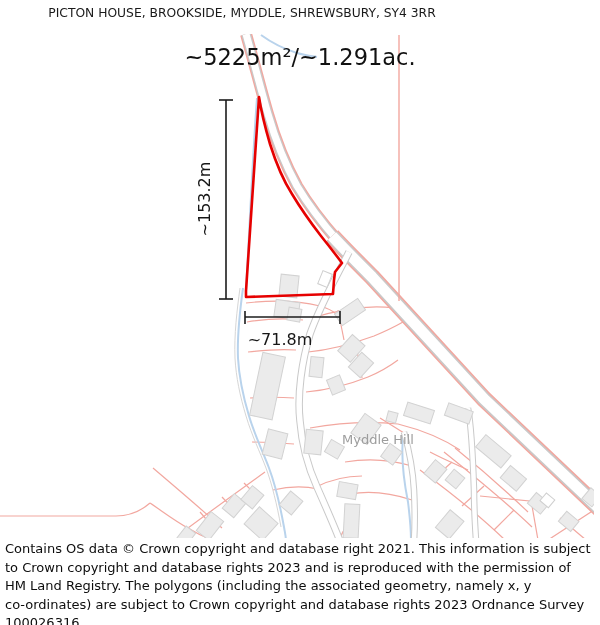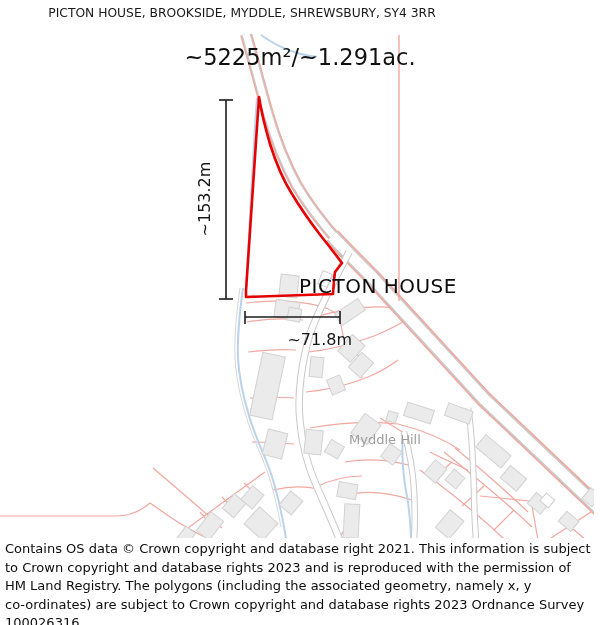--- a/index.html
+++ b/index.html
@@ -5,24 +5,24 @@
   html,body{margin:0;padding:0;background:#ffffff;}
   body{width:600px;height:625px;position:relative;overflow:hidden;
        font-family:"DejaVu Sans","Liberation Sans",sans-serif;color:#111;}
   .header{position:absolute;top:0;left:0;width:484px;text-align:center;
           padding-top:5px;line-height:16px;font-size:12.3px;color:#1a1a1a;}
   .map{position:absolute;top:34px;left:0;width:594px;height:506px;background:#fff;overflow:hidden;}
   .map svg{position:absolute;top:0;left:0;}
   .maplabel{position:absolute;white-space:nowrap;}
   .area-label{top:10px;left:0;width:600px;text-align:center;font-size:22.5px;color:#111;}
   .picton-label{top:240px;left:299px;font-size:20px;color:#0c0c0c;letter-spacing:0.5px;}
-  .myddle-label{top:398px;left:349px;font-size:13px;color:var(--map-place-text,#9d9d9d);}
+  .myddle-label{top:398px;left:342px;font-size:13px;color:var(--map-place-text,#9d9d9d);}
   .dim-label{font-size:16px;color:#161616;text-align:center;width:120px;line-height:20px;}
   .vdim{top:155px;left:145px;transform:rotate(-90deg);}
-  .hdim{top:296px;left:232px;text-align:right;}
+  .hdim{top:296px;left:220px;}
   .footer{position:absolute;top:538px;left:0;width:600px;background:#fff;
           padding:2px 0 0 5px;font-size:13px;line-height:18.5px;color:#0d0d0d;}
   .footer div{white-space:nowrap;}
   
   .pk{fill:none;stroke:var(--parcel-line,#f2a79f);stroke-width:1.2;}
   .pkb{fill:none;stroke:var(--parcel-line,#f2a79f);stroke-width:1.4;}
   .wt{fill:none;stroke:var(--water,#b9d3ec);stroke-width:2;}
   .wtg{fill:none;stroke:#d6d6d6;stroke-width:1;}
   .cas-p{fill:none;stroke:var(--parcel-line,#f2a79f);stroke-width:12;}
   .cas-g{fill:none;stroke:var(--road-casing,#c9c9c9);stroke-width:9.5;}
@@ -165,21 +165,20 @@
       <line class="dim" x1="219" y1="299" x2="233" y2="299"></line>
       <line class="dim" x1="245" y1="317" x2="340" y2="317"></line>
       <line class="dim" x1="245" y1="311" x2="245" y2="324"></line>
       <line class="dim" x1="340" y1="311" x2="340" y2="324"></line>
     </g>
   </svg>
 
   <div class="maplabel area-label">~5225m²/~1.291ac.</div>
   <div class="maplabel dim-label vdim">~153.2m</div>
   <div class="maplabel dim-label hdim">~71.8m</div>
-  <div class="maplabel picton-label">PICTON HOUSE</div>
   <div class="maplabel myddle-label">Myddle Hill</div>
 </div>
 
 <div class="footer">
   <div>Contains OS data © Crown copyright and database right 2021. This information is subject</div>
   <div>to Crown copyright and database rights 2023 and is reproduced with the permission of</div>
   <div>HM Land Registry. The polygons (including the associated geometry, namely x, y</div>
   <div>co-ordinates) are subject to Crown copyright and database rights 2023 Ordnance Survey</div>
   <div>100026316.</div>
 </div>

